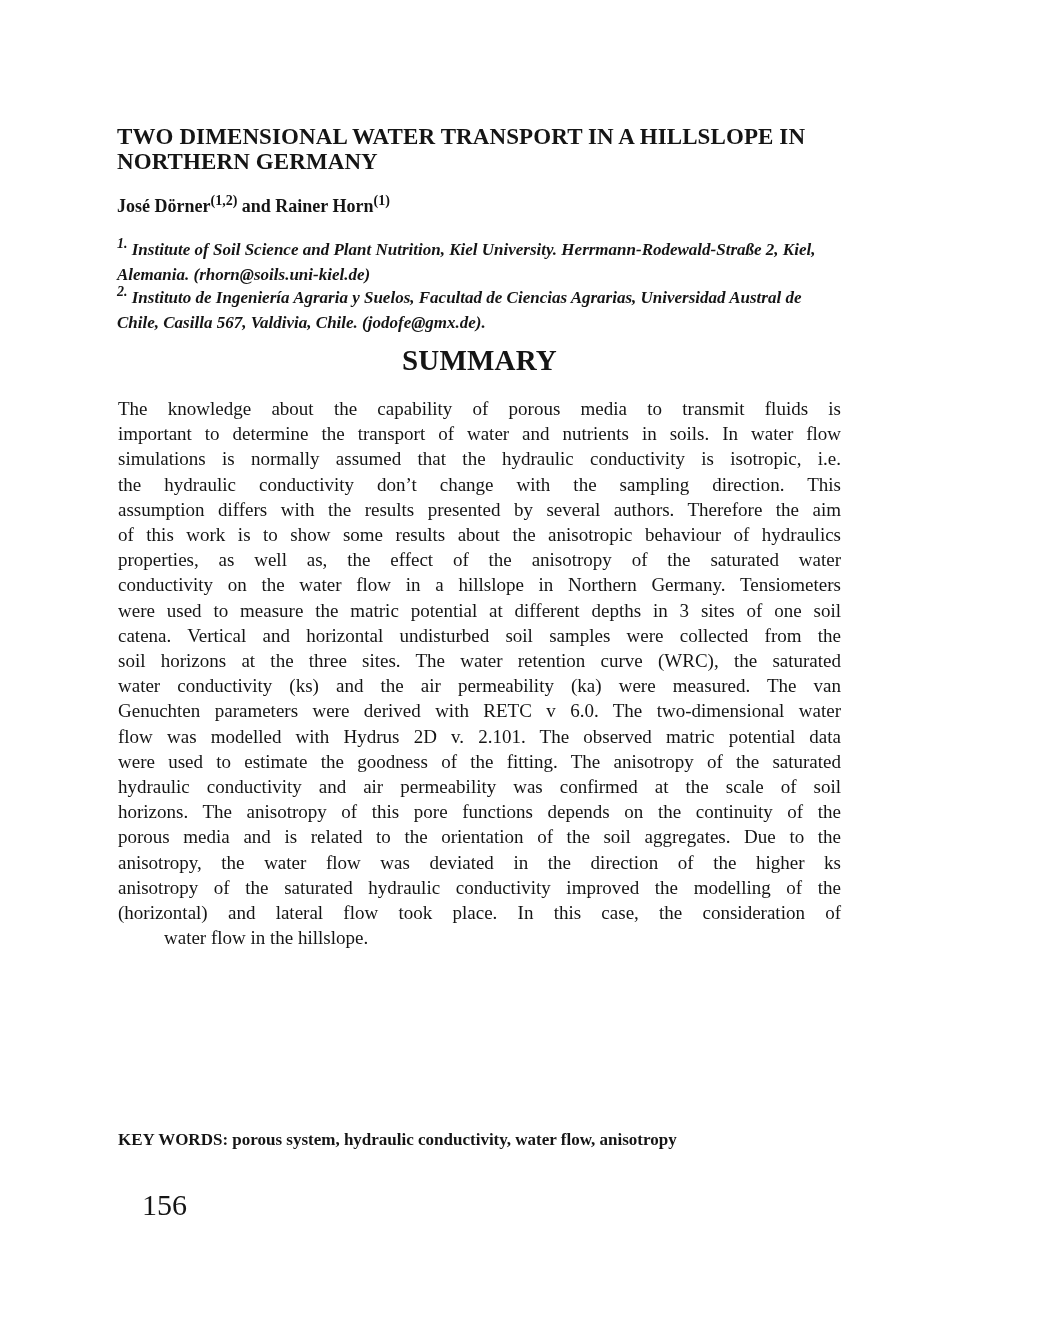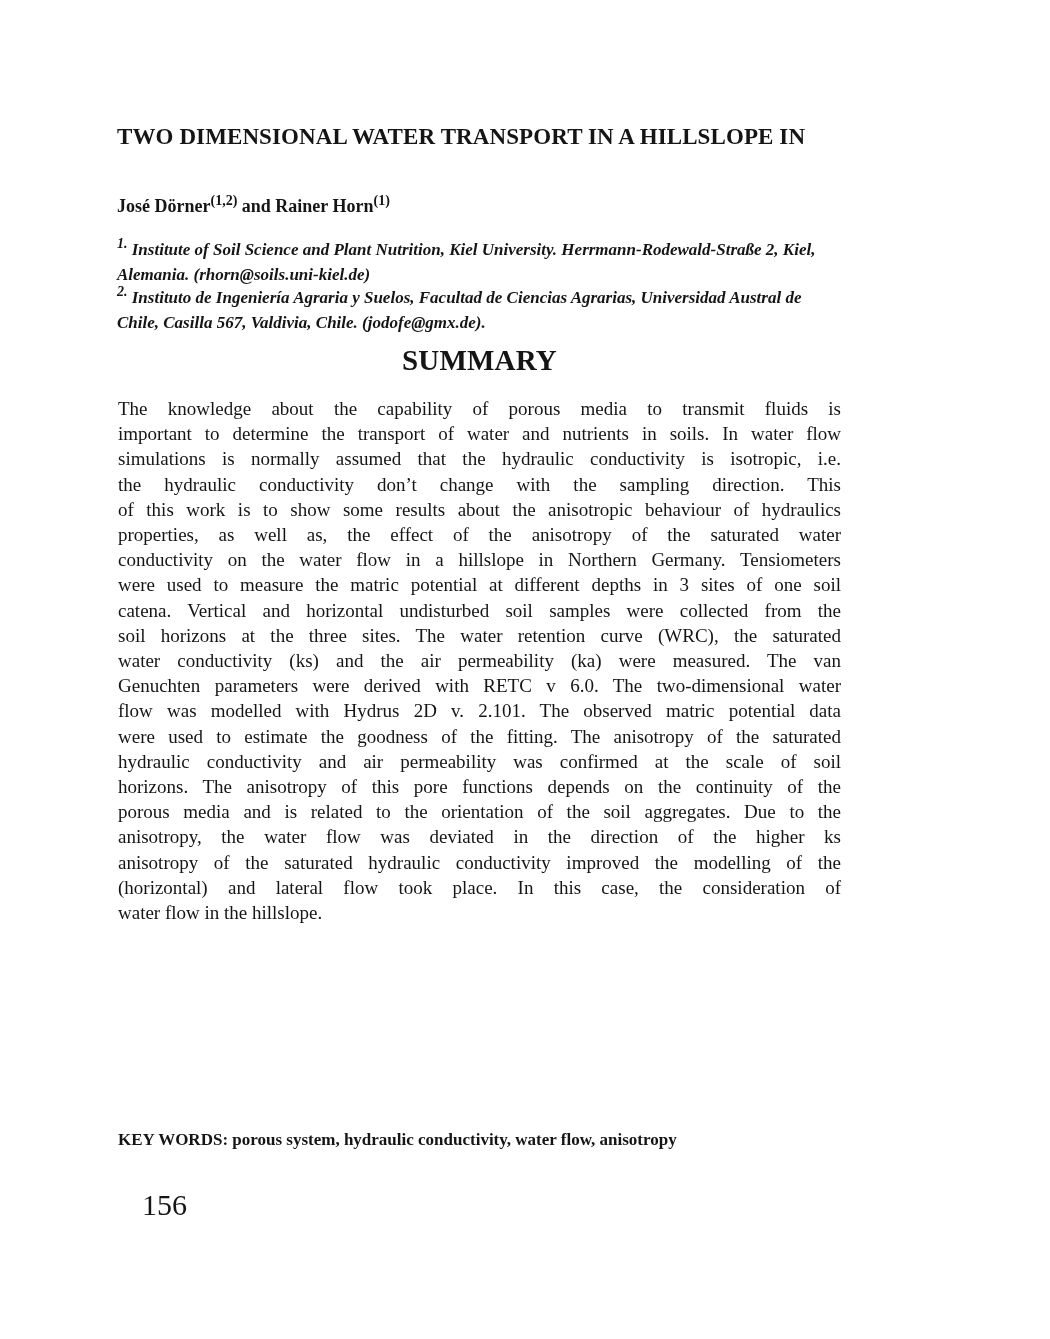--- a/index.html
+++ b/index.html
@@ -65,20 +65,21 @@
     line-height: 25.2px;
   }
   .body-line {
     text-align: justify;
     text-align-last: justify;
     -moz-text-align-last: justify;
     white-space: normal;
   }
   .body-line:last-child {
     text-align-last: left;
+    margin-left: 46px;
     -moz-text-align-last: left;
   }
   .keywords {
     position: absolute;
     left: 118px;
     top: 1130px;
     width: 745px;
     font-weight: bold;
     font-size: 17px;
   }
@@ -91,38 +92,40 @@
     margin-left: 26px;
   }
 </style>
 </head>
 <body>
 
 <div class="page">
 
   <div class="title">
     <div>TWO DIMENSIONAL WATER TRANSPORT IN A HILLSLOPE IN</div>
+    <div>NORTHERN GERMANY</div>
   </div>
 
   <div class="authors"><span>José Dörner</span><span class="sup">(1,2)</span><span> and </span><span>Rainer Horn</span><span class="sup">(1)</span></div>
 
   <div class="affils">
     <div><span class="sup">1.</span><span> Institute of Soil Science and Plant Nutrition, Kiel University. Herrmann-Rodewald-Straße 2, Kiel,</span></div>
     <div>Alemania. (rhorn@soils.uni-kiel.de)</div>
     <div><span class="sup">2.</span><span> Instituto de Ingeniería Agraria y Suelos, Facultad de Ciencias Agrarias, Universidad Austral de</span></div>
     <div>Chile, Casilla 567, Valdivia, Chile. (jodofe@gmx.de).</div>
   </div>
 
   <div class="summary-heading">SUMMARY</div>
 
   <div class="body-text">
       <div class="body-line">The knowledge about the capability of porous media to transmit fluids is</div>
       <div class="body-line">important to determine the transport of water and nutrients in soils. In water flow</div>
       <div class="body-line">simulations is normally assumed that the hydraulic conductivity is isotropic, i.e.</div>
       <div class="body-line">the hydraulic conductivity don’t change with the sampling direction. This</div>
+      <div class="body-line">assumption differs with the results presented by several authors. Therefore the aim</div>
       <div class="body-line">of this work is to show some results about the anisotropic behaviour of hydraulics</div>
       <div class="body-line">properties, as well as, the effect of the anisotropy of the saturated water</div>
       <div class="body-line">conductivity on the water flow in a hillslope in Northern Germany. Tensiometers</div>
       <div class="body-line">were used to measure the matric potential at different depths in 3 sites of one soil</div>
       <div class="body-line">catena. Vertical and horizontal undisturbed soil samples were collected from the</div>
       <div class="body-line">soil horizons at the three sites. The water retention curve (WRC), the saturated</div>
       <div class="body-line">water conductivity (ks) and the air permeability (ka) were measured. The van</div>
       <div class="body-line">Genuchten parameters were derived with RETC v 6.0. The two-dimensional water</div>
       <div class="body-line">flow was modelled with Hydrus 2D v. 2.101. The observed matric potential data</div>
       <div class="body-line">were used to estimate the goodness of the fitting. The anisotropy of the saturated</div>

